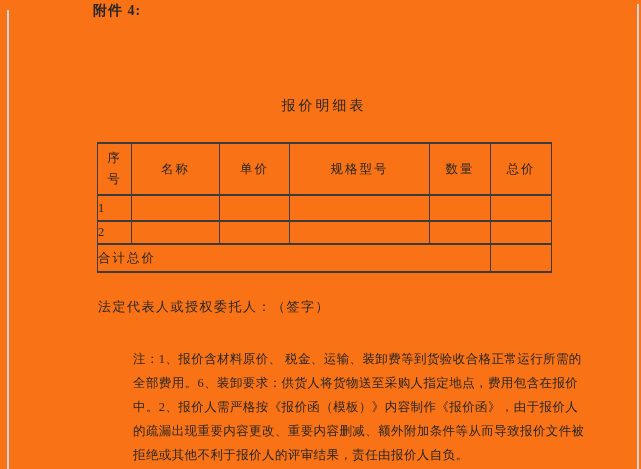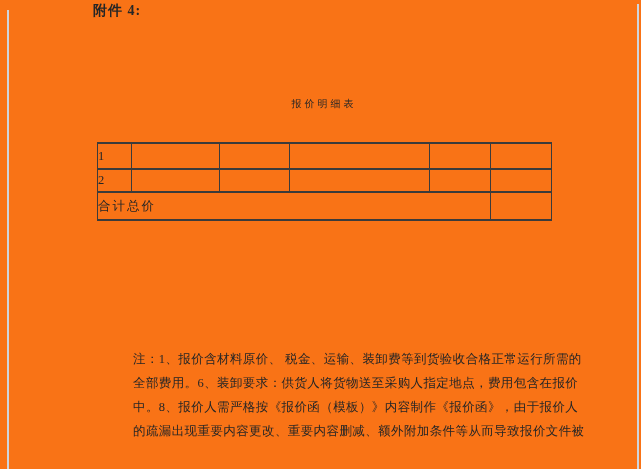--- a/index.html
+++ b/index.html
@@ -29,21 +29,21 @@
     left: 93px; top: 2px;
     font-size: 14px;
     font-weight: bold;
     letter-spacing: 1px;
   }
   .doc-title {
     position: absolute;
     left: 97px; top: 97px;
     width: 454px;
     text-align: center;
-    font-size: 10px;
+    font-size: 14px;
     letter-spacing: 3px;
   }
 
   table.quote {
     position: absolute;
     left: 97px; top: 142px;
     width: 454px;
     border-collapse: collapse;
     table-layout: fixed;
     font-size: 12.5px;
@@ -116,20 +116,30 @@
   <table class="quote">
     <colgroup>
       <col style="width:34px">
       <col style="width:88px">
       <col style="width:70px">
       <col style="width:140px">
       <col style="width:61px">
       <col style="width:61px">
     </colgroup>
     <tbody>
+        <tr class="hdr">
+      <td>
+        <span class="seq-wrap">序号</span>
+      </td>
+      <td>名称</td>
+      <td>单价</td>
+      <td>规格型号</td>
+      <td>数量</td>
+      <td>总价</td>
+    </tr>
     <tr class="body-row">
       <td class="num-cell">1</td>
       <td></td>
       <td></td>
       <td></td>
       <td></td>
       <td></td>
     </tr>
     <tr class="body-row body-row-2">
       <td class="num-cell">2</td>
@@ -139,21 +149,23 @@
       <td></td>
       <td></td>
     </tr>
     <tr class="total-row">
       <td class="total-label" colspan="5">合计总价</td>
       <td></td>
     </tr>
   </tbody>
     </table>
 
+  <div class="signature">法定代表人或授权委托人：（签字）</div>
 
   <div class="notes">
     <div class="note-line">注：1、报价含材料原价、 税金、运输、装卸费等到货验收合格正常运行所需的</div>
     <div class="note-line">全部费用。6、装卸要求：供货人将货物送至采购人指定地点，费用包含在报价</div>
-    <div class="note-line">中。8、报价人需严格按《报价函（模板）》内容制作《报价函》，由于报价人</div>
+    <div class="note-line">中。2、报价人需严格按《报价函（模板）》内容制作《报价函》，由于报价人</div>
     <div class="note-line">的疏漏出现重要内容更改、重要内容删减、额外附加条件等从而导致报价文件被</div>
+    <div class="note-line">拒绝或其他不利于报价人的评审结果，责任由报价人自负。</div>
   </div>
 
 </div>
 
 </body></html>

